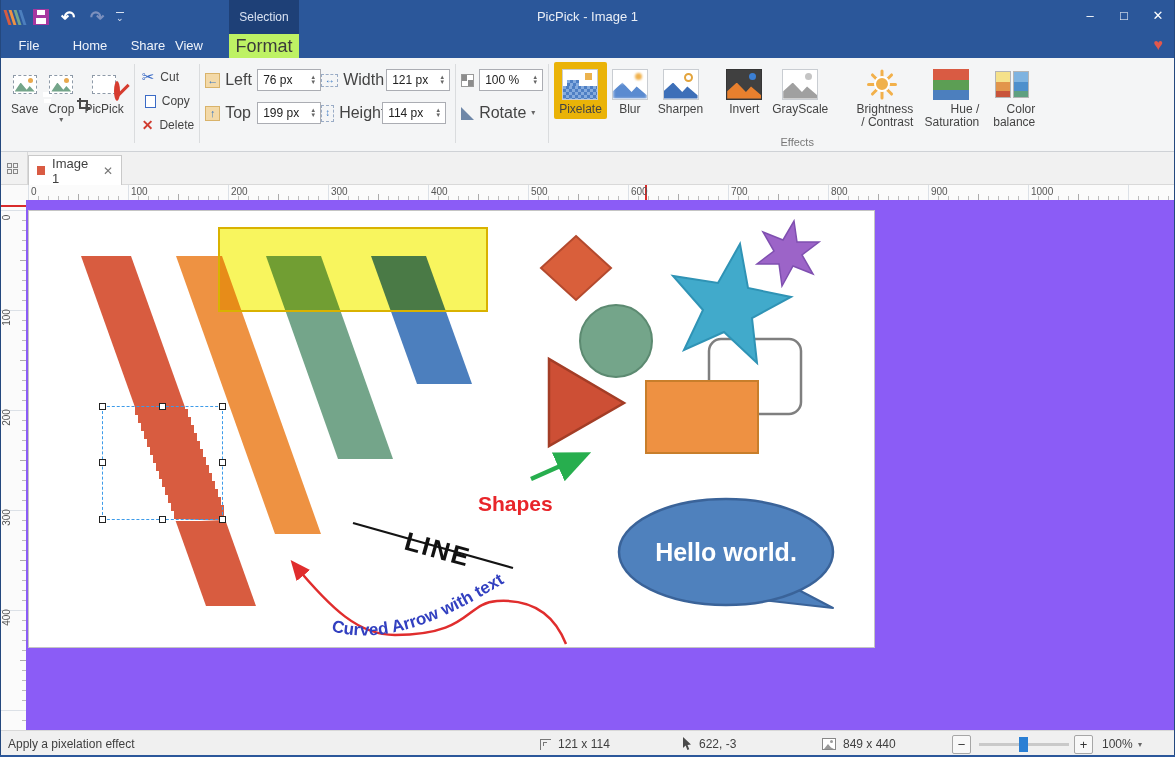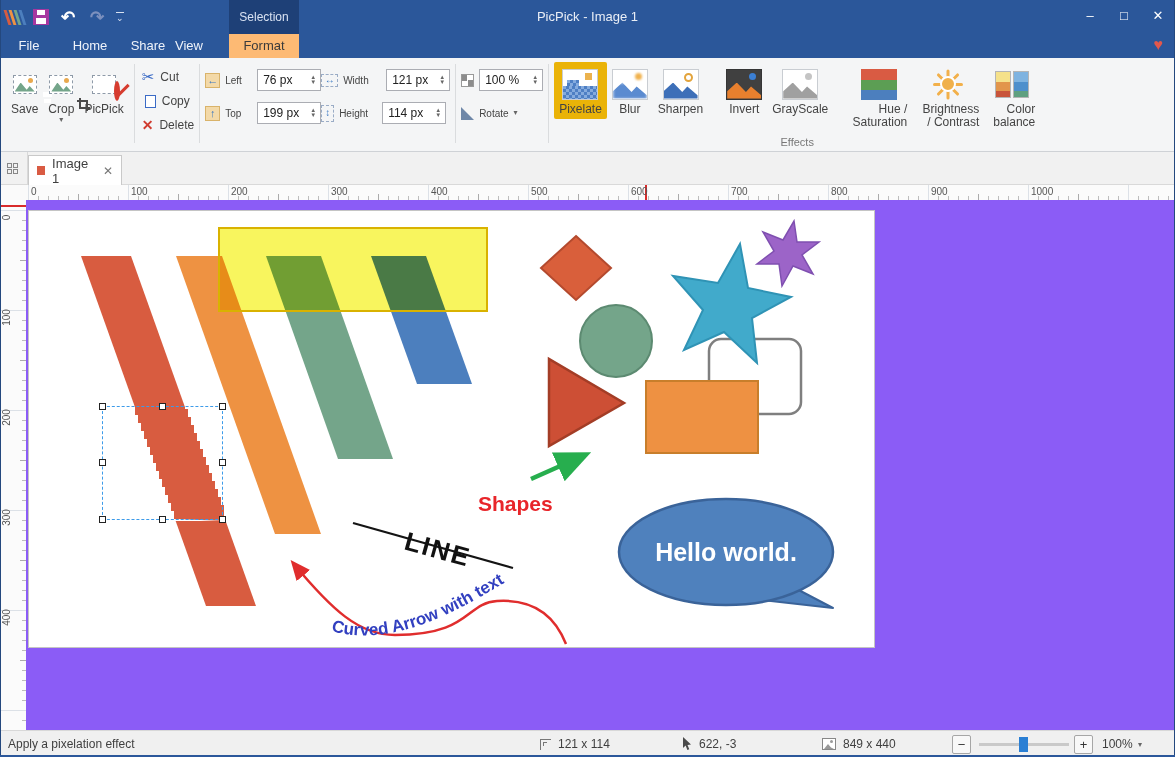--- a/index.html
+++ b/index.html
@@ -22,21 +22,21 @@
     color:#E9EEF6;font-size:13px}
   .winbtns{position:absolute;right:0;top:0;height:34px;display:flex}
   .winbtn{width:34px;height:34px;color:#fff;font-size:13px;line-height:32px;text-align:center}
 
   
   .menurow{position:absolute;left:0;top:34px;width:1175px;height:24px;background:#2B579A}
   .mtab{position:absolute;top:0;height:24px;line-height:24px;color:#EFF3FA;font-size:13px;text-align:center}
   .ctxbadge{position:absolute;left:229px;top:0;width:70px;height:34px;line-height:34px;text-align:center;
     background:#1E4077;color:#D9E2F2;font-size:12px;z-index:2}
   .mtab-active{position:absolute;left:229px;top:34px;width:70px;height:24px;line-height:24px;text-align:center;
-    background:#fdba74;color:#3B3B3B;font-size:13px;z-index:2}
+    background:#bef264;color:#3B3B3B;font-size:18px;z-index:2}
   .heart{position:absolute;right:12px;top:36px;color:#E2574C;font-size:16px;z-index:2}
 
   
   .ribbon{position:absolute;left:0;top:58px;width:1175px;height:94px;background:#F4F5F6;
     border-bottom:1px solid #CFD2D6;display:flex;align-items:stretch;padding:4px 0 0 6px}
   .rgroup{display:flex;flex-direction:column}
   .rg-body{display:flex;flex:1;align-items:flex-start}
   .rg-label{height:15px;text-align:center;font-size:11px;color:#777}
   .rsep{width:1px;background:#DADCDE;margin:2px 5px 8px 5px}
   .bigbtn{display:flex;flex-direction:column;align-items:center;padding:3px 5px;font-size:12px;color:#444;
@@ -59,21 +59,21 @@
   .nosym{width:18px;height:18px;border:3px solid #D63C2F;border-radius:50%;position:relative}
   .nosym::before{content:"";position:absolute;left:-2px;top:5px;width:16px;height:3px;background:#D63C2F;transform:rotate(-45deg)}
   
   .stackrow{display:flex;align-items:center;height:24px;gap:6px;padding-left:2px;font-size:12px;color:#444}
   .ic-cut{color:#3B6BC6;font-size:15px}
   .ic-copy{width:11px;height:13px;border:1.5px solid #3B6BC6;background:#fff;position:relative;margin-left:3px}
   .ic-copy::before{content:"";position:absolute;left:-5px;top:-4px;width:11px;height:13px;border:1.5px solid #3B6BC6;background:#F4F5F6;z-index:-1}
   .ic-del{color:#D03B2F;font-weight:bold;font-size:14px}
   
   .frow{display:flex;align-items:center;height:24px;margin-bottom:9px;gap:5px}
-  .flabel{font-size:10px;color:#444}
+  .flabel{font-size:16px;color:#444}
   .fld{display:flex;align-items:center;width:64px;height:22px;border:1px solid #ABADB3;background:#fff;padding:0 2px 0 5px}
   .fld .val{flex:1;font-size:12px;color:#222}
   .spin{display:flex;flex-direction:column;width:10px;color:#666;font-size:6px;line-height:5px;text-align:center}
   .ic-left,.ic-top{width:15px;height:15px;background:#F3D9A8;border:1px solid #D9B36A;color:#3A78C2;
     font-size:11px;line-height:13px;text-align:center;font-weight:bold}
   .ic-width{width:17px;height:13px;border:1px dashed #9AACC6;color:#3A78C2;font-size:10px;line-height:10px;text-align:center;font-weight:bold}
   .ic-height{width:13px;height:17px;border:1px dashed #9AACC6;color:#3A78C2;font-size:10px;line-height:14px;text-align:center;font-weight:bold}
   .ic-scale{width:13px;height:13px;border:1px solid #999;
     background:conic-gradient(#fff 0 90deg,#8C8C8C 0 180deg,#fff 0 270deg,#8C8C8C 0)}
   .ic-rot{width:0;height:0;border-left:13px solid #6E87A8;border-top:13px solid transparent;position:relative}
@@ -372,37 +372,37 @@
         <div class="bigbtn">
           <span class="iconslot">
               <span class="fx gs">
                 <span class="sun"></span>
                 <span class="mtn"></span>
               </span>
             </span>
           <span>GrayScale</span>
         </div>
         <div class="rsep" style="margin:2px 6px 0 6px"></div>
-        <div class="bigbtn" style="width:66px">
-          <span class="iconslot">
-              <span class="fx hue"></span>
-            </span>
-          <span>Hue / Saturation</span>
-        </div>
         <div class="bigbtn" style="width:72px">
           <span class="iconslot">
               <span class="sunbig">
                 <i></i>
                 <i></i>
                 <i></i>
                 <i></i>
                 <b></b>
               </span>
             </span>
           <span>Brightness / Contrast</span>
+        </div>
+        <div class="bigbtn" style="width:66px">
+          <span class="iconslot">
+              <span class="fx hue"></span>
+            </span>
+          <span>Hue / Saturation</span>
         </div>
         <div class="bigbtn" style="width:56px">
           <span class="iconslot">
               <span class="cbwrap">
                 <i></i>
                 <i></i>
               </span>
             </span>
           <span>Color balance</span>
         </div>

